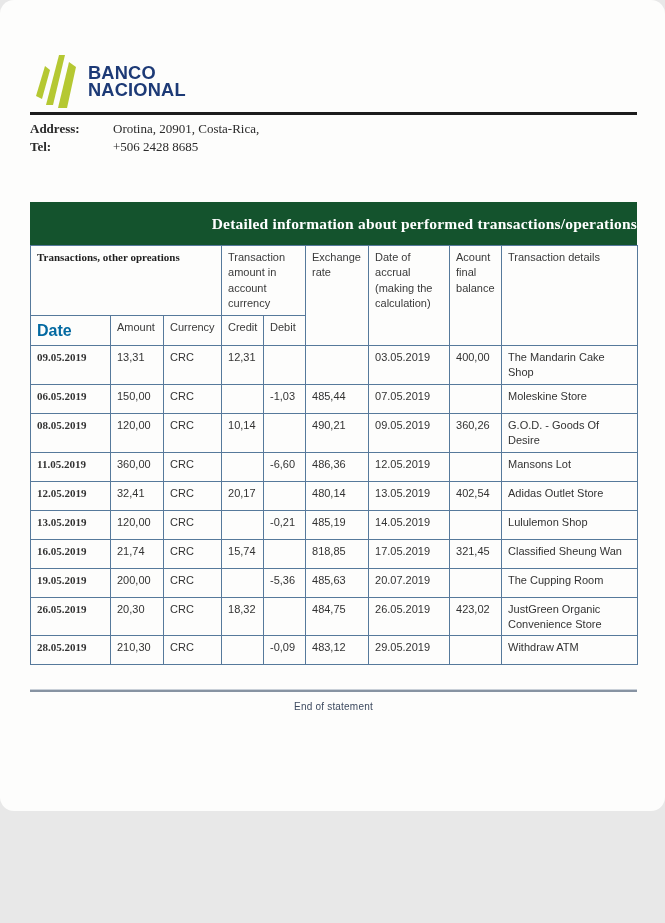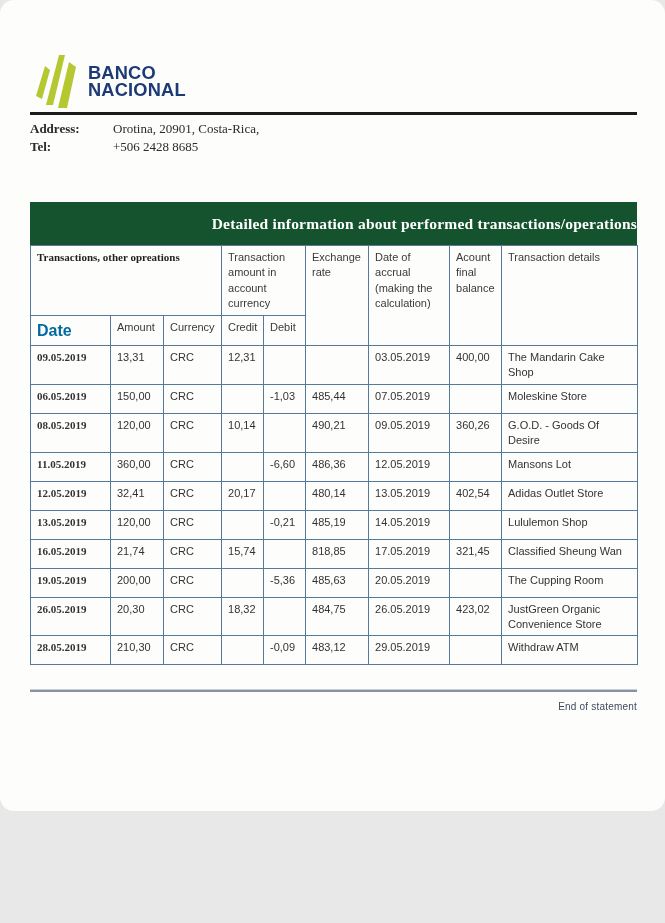--- a/index.html
+++ b/index.html
@@ -118,21 +118,21 @@
     font-family: "Liberation Serif", serif;
     font-weight: bold;
     font-size: 11.5px;
     color: #1f1f1f;
   }
   table.tx tbody td { height: 29px; color: #333333; }
 
   
   .end-text {
     margin-top: 9px;
-    text-align: right;
+    text-align: center;
     font-size: 10px;
     color: #3d4a5f;
     letter-spacing: 0.2px;
   }
   .watermark {
     position: absolute;
     left: 252px;
     top: 812px;
     font-family: "Liberation Sans", sans-serif;
     font-weight: bold;
@@ -287,21 +287,21 @@
     <td>321,45</td>
     <td>Classified Sheung Wan</td>
   </tr>
           <tr>
     <td class="c-date">19.05.2019</td>
     <td>200,00</td>
     <td>CRC</td>
     <td></td>
     <td>-5,36</td>
     <td>485,63</td>
-    <td>20.05.2019</td>
+    <td>20.07.2019</td>
     <td></td>
     <td>The Cupping Room</td>
   </tr>
           <tr>
     <td class="c-date">26.05.2019</td>
     <td>20,30</td>
     <td>CRC</td>
     <td>18,32</td>
     <td></td>
     <td>484,75</td>

